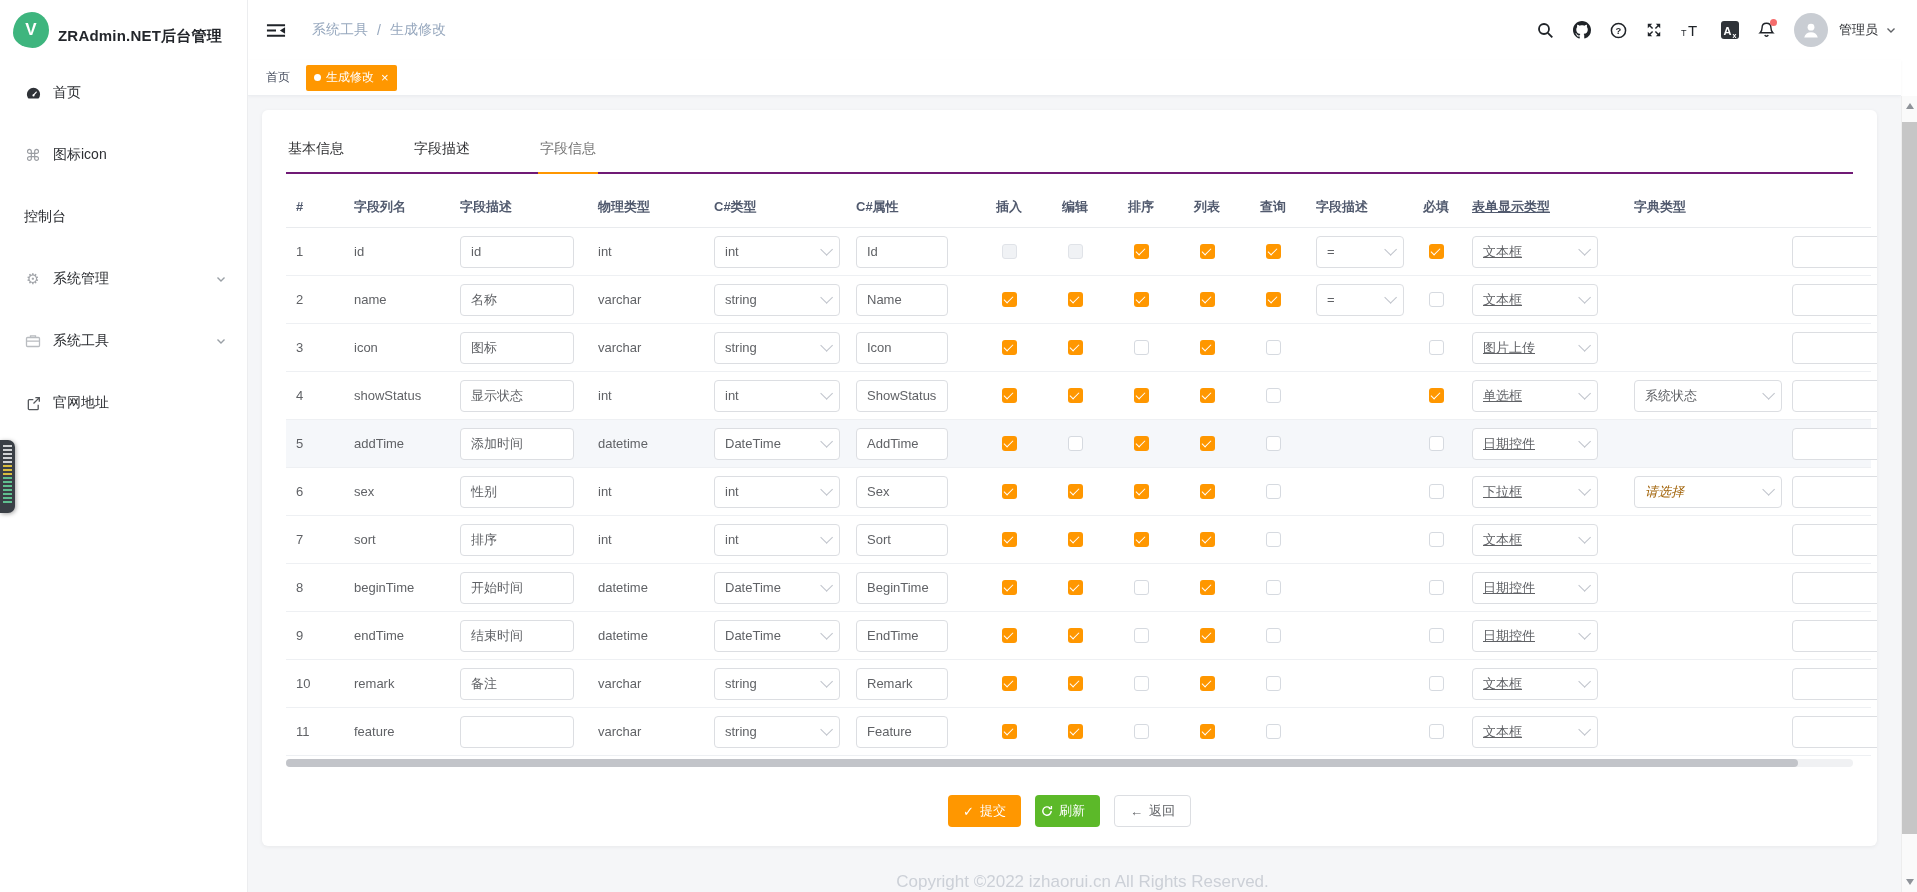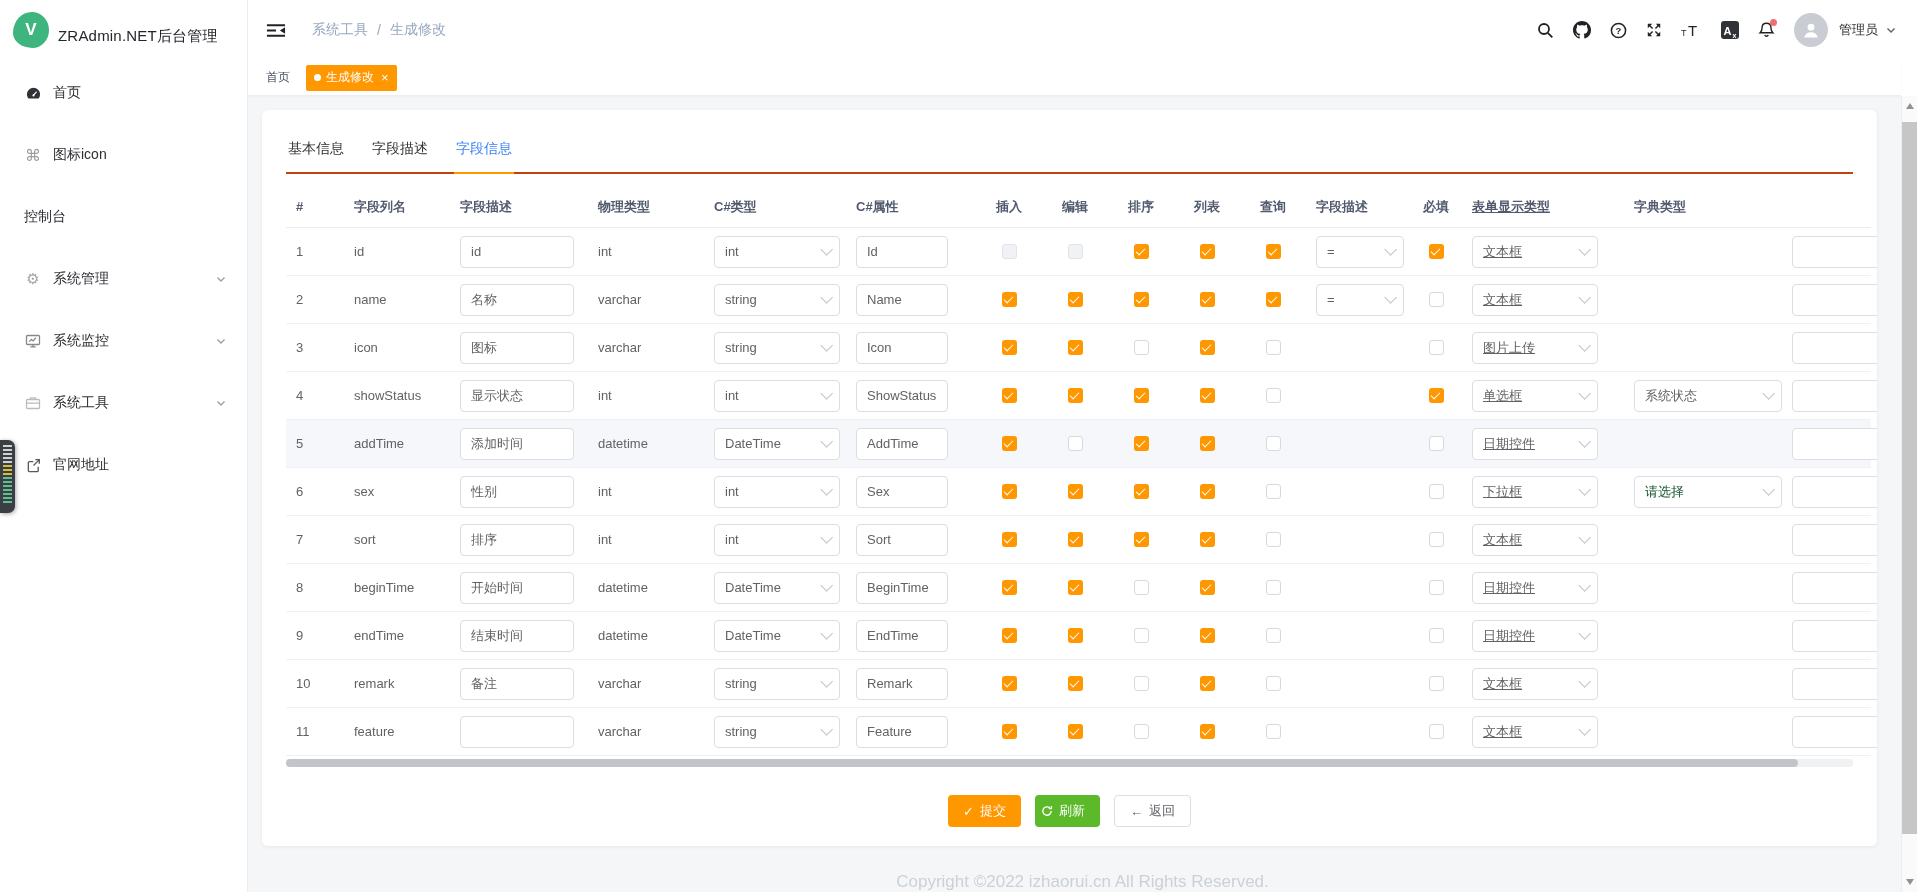--- a/index.html
+++ b/index.html
@@ -5,21 +5,21 @@
   html,body{margin:0;padding:0;width:1917px;height:892px;overflow:hidden;background:#fff;
     font-family:"Liberation Sans","DejaVu Sans",sans-serif;-webkit-font-smoothing:antialiased;}
   *{box-sizing:border-box;}
 
   
   .sidebar{position:absolute;left:0;top:0;width:248px;height:892px;background:#fff;
     border-right:1px solid #ecedef;z-index:5;}
   .logo-row{height:60px;display:flex;align-items:center;padding-left:13px;gap:9px;}
   .logo-blob{width:36px;height:36px;background:#3eb57e;border-radius:52% 48% 46% 54%/58% 50% 50% 42%;
     display:flex;align-items:center;justify-content:center;color:#fff;font-weight:bold;font-size:17px;}
-  .logo-title{font-size:15px;font-weight:normal;color:#23262b;letter-spacing:.2px;margin-top:12px;}
+  .logo-title{font-size:15px;font-weight:bold;color:#23262b;letter-spacing:.2px;margin-top:12px;}
   .menu{margin-top:2px;}
   .menu-item{height:62px;display:flex;align-items:center;padding:0 20px 0 24px;gap:11px;
     font-size:14px;color:#2d2f33;cursor:pointer;position:relative;}
   .menu-item .mi-icon{width:18px;display:flex;justify-content:center;align-items:center;font-size:15px;color:#8b8e93;}
   .menu-item .chev{margin-left:auto;display:flex;}
   .glyph-cmd{color:#9b9ea3;font-size:16px;}
   .glyph-gear{color:#a2a5aa;font-size:15px;}
 
   .edge-widget{position:absolute;left:0;top:440px;width:15px;height:73px;background:#3a3f46;
     border-radius:0 7px 7px 0;box-shadow:1px 1px 4px rgba(0,0,0,.35);z-index:9;padding:5px 3px;}
@@ -53,23 +53,23 @@
   .tag{height:26px;display:flex;align-items:center;font-size:12px;color:#495060;cursor:pointer;padding:0 2px;}
   .tag.active{background:#ff9700;color:#fff;border-radius:2px;padding:0 8px;gap:5px;}
   .tag .dot{width:7px;height:7px;border-radius:50%;background:#fff;display:inline-block;}
   .tag .close{font-size:13px;margin-left:2px;}
 
   .content{position:absolute;left:248px;top:96px;right:0;bottom:0;background:#f5f6f8;}
   .card{position:absolute;left:14px;top:14px;width:1615px;height:736px;background:#fff;
     border-radius:6px;box-shadow:0 1px 4px rgba(0,0,0,.06);padding:26px 24px 0 24px;overflow:hidden;}
 
   
-  .tabs-row{display:flex;gap:24px;border-bottom:2px solid #c2410c;position:relative;}
+  .tabs-row{display:flex;gap:66px;border-bottom:2px solid #701a75;position:relative;}
   .tab{font-size:14px;color:#303133;padding:4px 2px 14px;cursor:pointer;position:relative;}
-  .tab.active{color:#3b82f6;font-family:Liberation Mono, monospace;}
+  .tab.active{color:#737373;font-family:Liberation Mono, monospace;}
   .tab.active::after{content:"";position:absolute;left:0;right:0;bottom:-2px;height:2px;background:#ff9700;}
 
   
   .gen-table{margin-top:12px;width:1585px;}
   .t-row{display:flex;align-items:center;height:48px;border-bottom:1px solid #eef0f3;font-size:13px;color:#606266;}
   .t-row.head{height:42px;color:#515a6e;font-weight:bold;font-size:13px;border-bottom:1px solid #e9ebee;}
   .t-row.hl{background:#f5f7fa;}
   .cell{padding-left:10px;flex:none;display:flex;align-items:center;}
   .c0{width:58px;}.c1{width:106px;}.c2{width:138px;}.c3{width:116px;}.c4{width:142px;}
   .c5{width:130px;}.cchk{width:66px;justify-content:center;padding-left:0;}
@@ -77,21 +77,21 @@
   .c13{width:162px;text-decoration:underline;}.c14{width:158px;}.c15{width:110px;}
   .head .cchk,.head .c12{justify-content:center;}
 
   .inp,.sel{height:32px;border:1px solid #dcdee2;border-radius:4px;background:#fff;
     display:flex;align-items:center;padding:0 10px;color:#606266;font-size:13px;}
   .inp{width:114px;}
   .inp.w92{width:92px;}
   .inp.w110{width:110px;}
   .sel{justify-content:space-between;cursor:pointer;}
   .sel.w126{width:126px;}.sel.w88{width:88px;}.sel.w138{width:160px;}
-  .sel .ph{color:#14532d;}
+  .sel .ph{color:#a16207;font-style:italic;}
   .sel-arrow{width:9px;height:9px;border-right:1.4px solid #c0c4cc;border-bottom:1.4px solid #c0c4cc;
     transform:rotate(45deg) translateY(-3px);flex:none;margin-left:6px;}
 
   .cb{width:15px;height:15px;border-radius:3px;position:relative;cursor:pointer;flex:none;}
   .cb.on{background:#ff9700;}
   .cb.on::after{content:"";position:absolute;left:4.6px;top:1.6px;width:4px;height:8px;
     border-right:1.6px solid #fff;border-bottom:1.6px solid #fff;transform:rotate(45deg);}
   .cb.off{background:#fff;border:1px solid #d6dae0;}
   .cb.disabled{background:#f0f2f5;border:1px solid #e0e3e8;}
 
@@ -143,35 +143,20 @@
         <span>图标icon</span>
       </div>
       <div class="menu-item">
         <span>控制台</span>
       </div>
       <div class="menu-item">
         <span class="mi-icon">
           <span class="glyph-gear">⚙</span>
         </span>
         <span>系统管理</span>
-        <span class="chev">
-          <svg width="12" height="12" viewBox="0 0 12 12" fill="none" stroke="#9aa0a6" stroke-width="1.4">
-            <path d="M2.5 4.5l3.5 3.5 3.5-3.5"></path>
-          </svg>
-        </span>
-      </div>
-      <div class="menu-item">
-        <span class="mi-icon">
-          <svg width="16" height="16" viewBox="0 0 16 16" fill="none" stroke="#85888c" stroke-width="1.3">
-            <rect x="1.5" y="2.5" width="13" height="9" rx="1"></rect>
-            <path d="M4.3 8.6l2-2.3 1.8 1.6 2.8-3.1"></path>
-            <path d="M8 11.5v2.2M5.3 13.9h5.4"></path>
-          </svg>
-        </span>
-        <span>系统监控</span>
         <span class="chev">
           <svg width="12" height="12" viewBox="0 0 12 12" fill="none" stroke="#9aa0a6" stroke-width="1.4">
             <path d="M2.5 4.5l3.5 3.5 3.5-3.5"></path>
           </svg>
         </span>
       </div>
       <div class="menu-item">
         <span class="mi-icon">
           <svg width="16" height="16" viewBox="0 0 16 16" fill="none" stroke="#b9bcc0" stroke-width="1.3">
             <rect x="1.5" y="4.5" width="13" height="9" rx="1"></rect>

